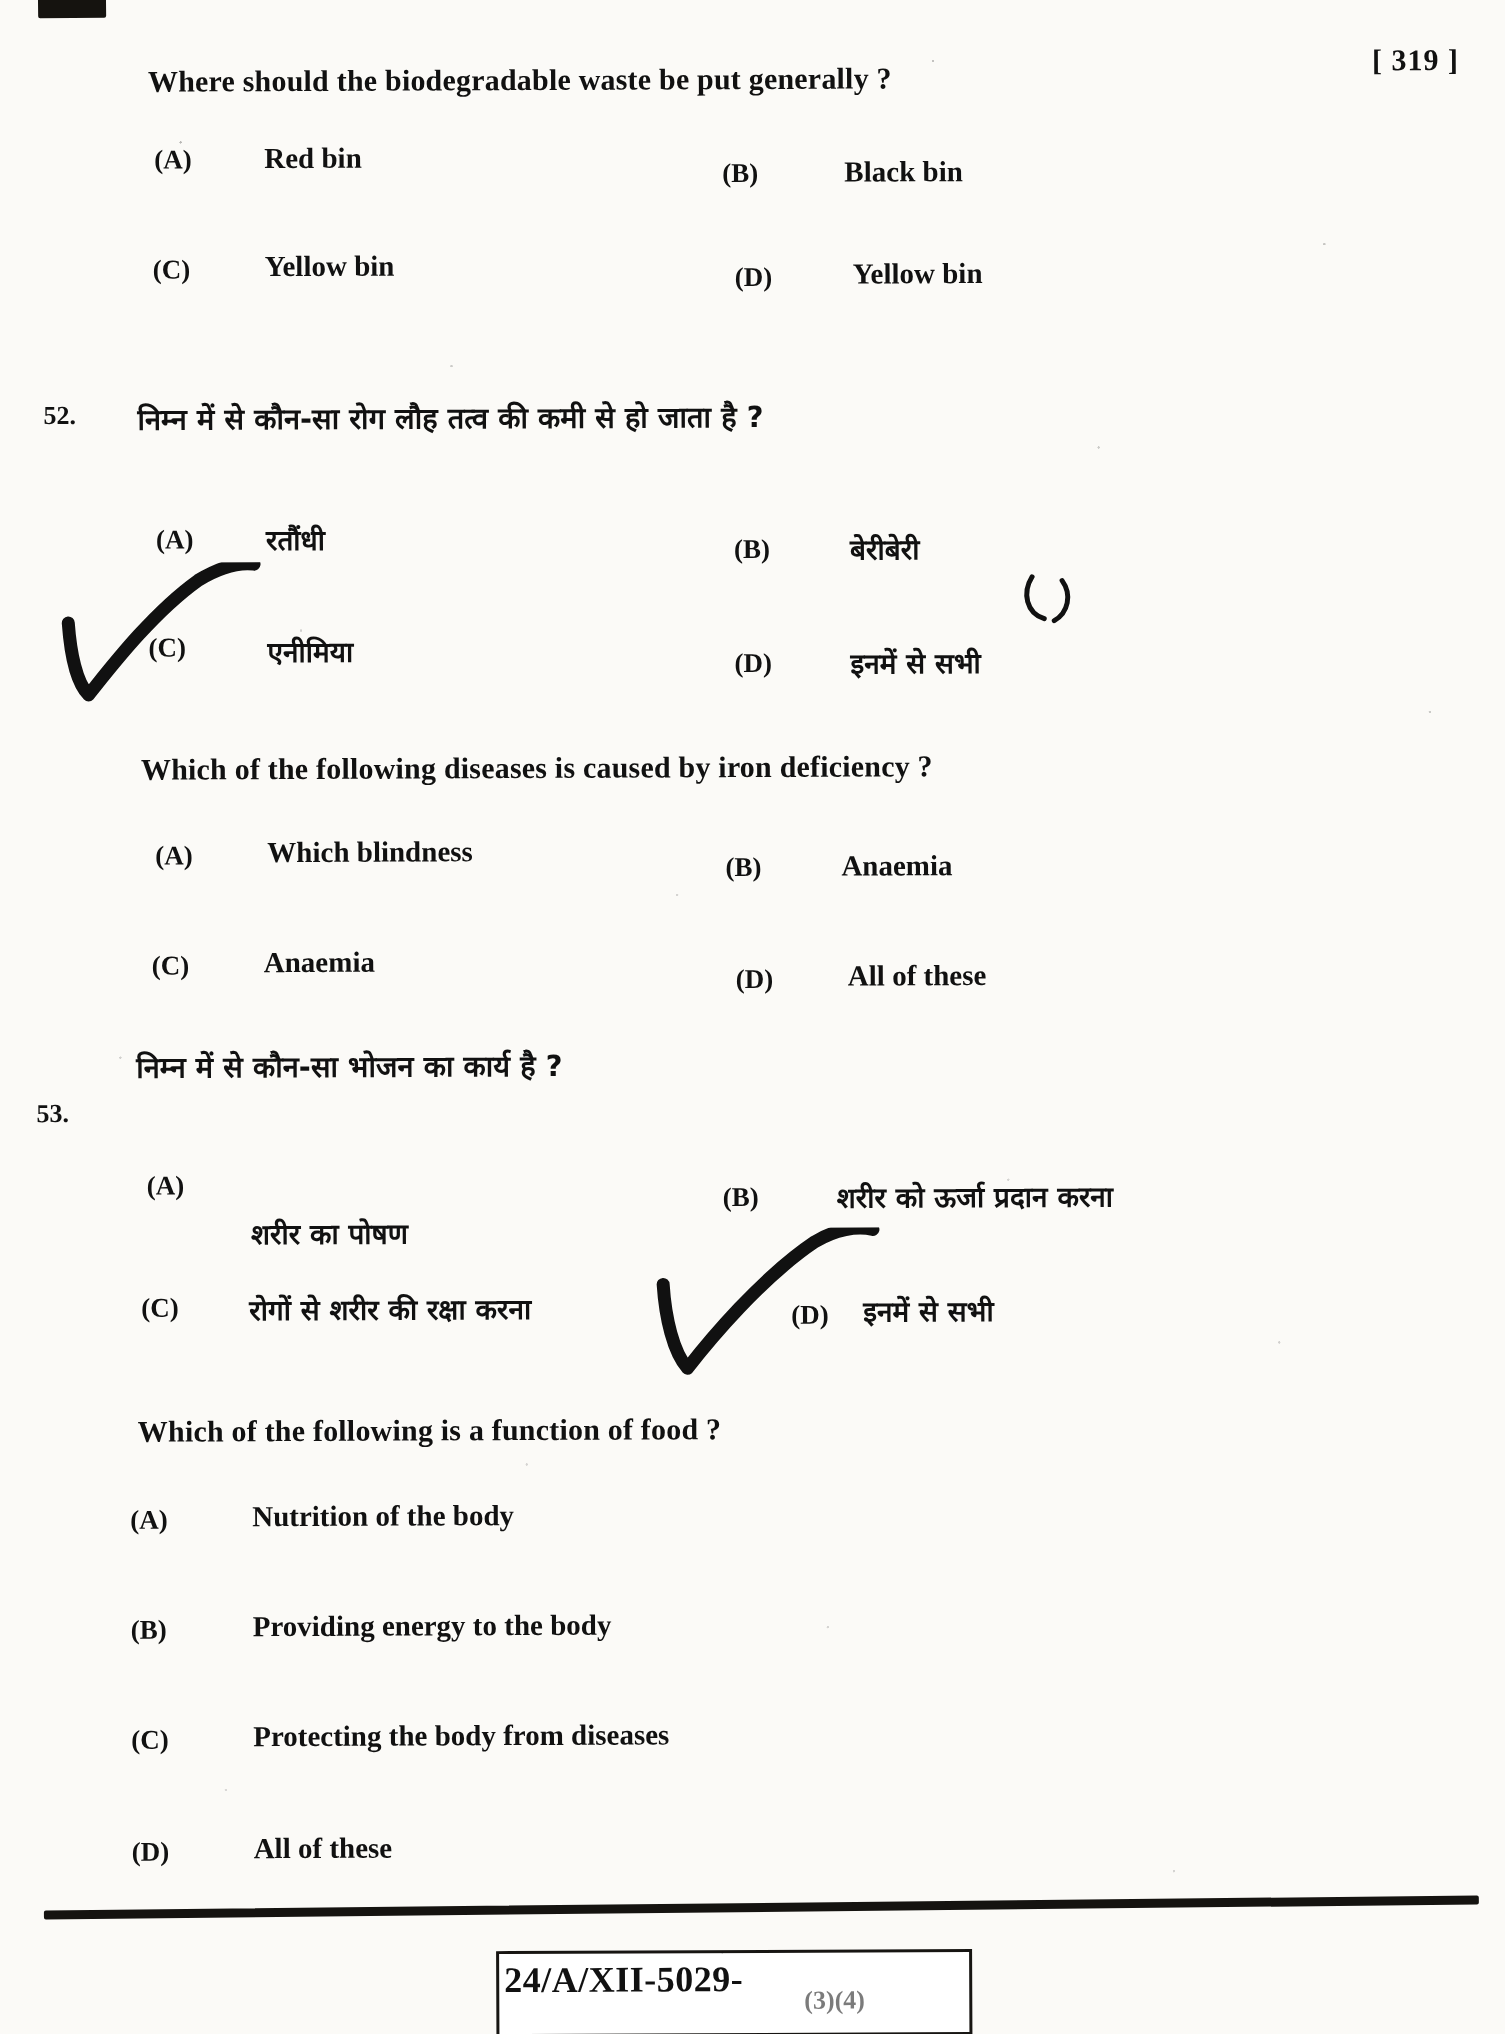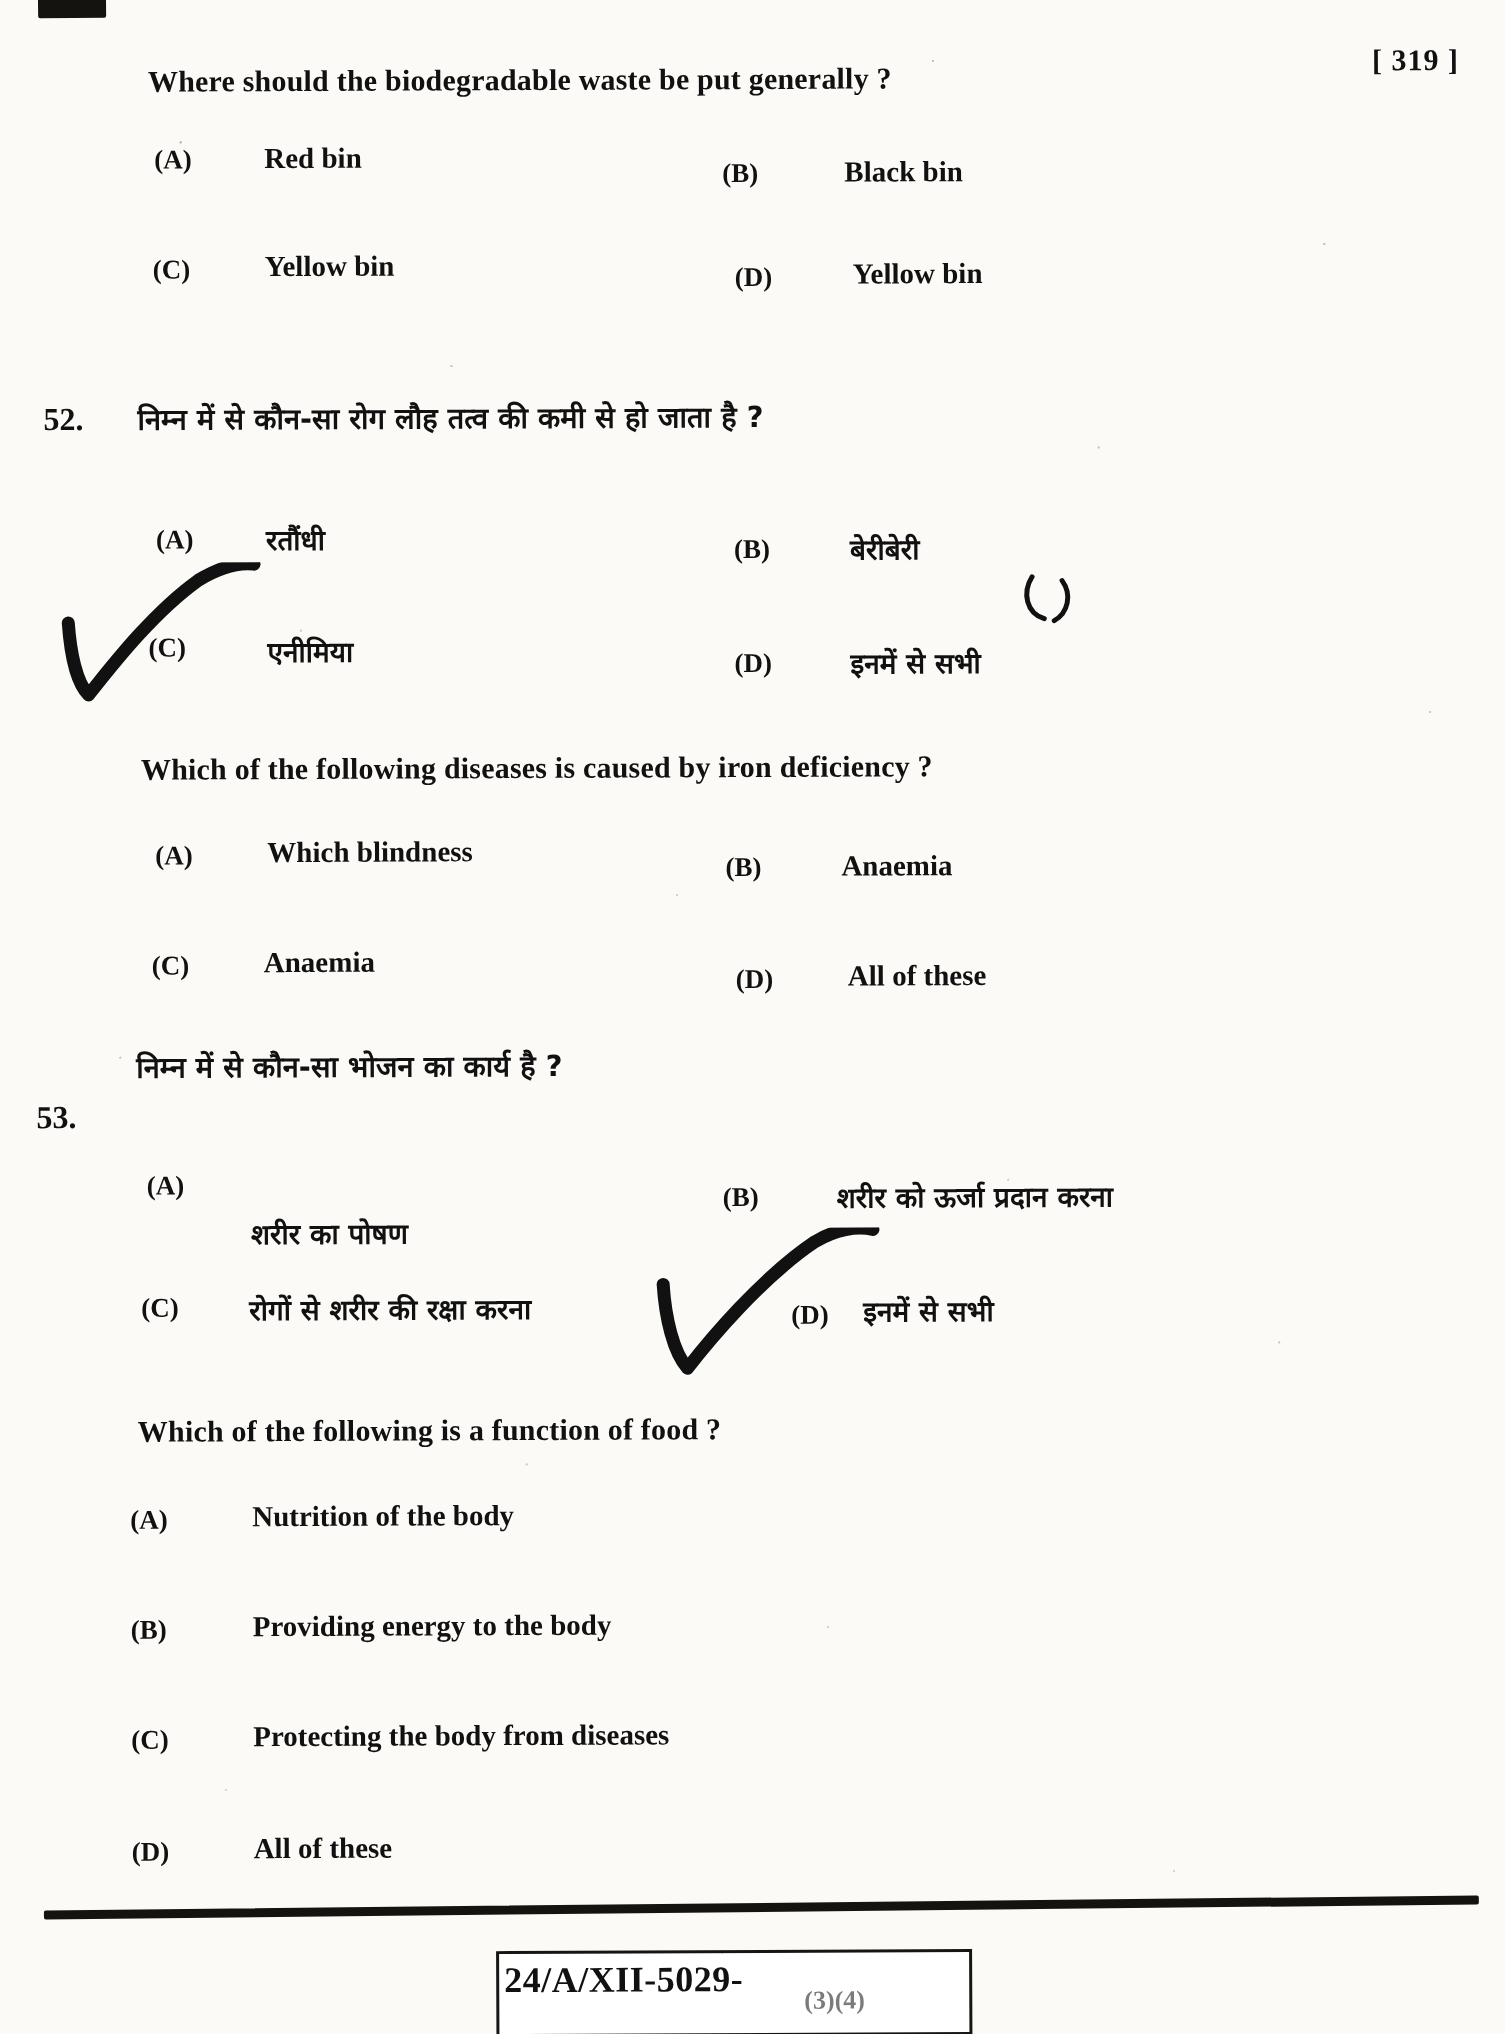--- a/index.html
+++ b/index.html
@@ -74,21 +74,21 @@
   }
   .q-hi-stem {
     position: absolute;
     font-size: 29px;
     font-weight: 700;
     font-family: "DejaVu Sans", sans-serif;
     white-space: nowrap;
   }
   .q-num {
     position: absolute;
-    font-size: 32px;
+    font-size: 26px;
     font-weight: 700;
     font-family: "Liberation Serif", serif;
   }
   .opt-tag {
     position: absolute;
     font-size: 27px;
     font-weight: 700;
     font-family: "Liberation Serif", serif;
   }
   .opt-en {

